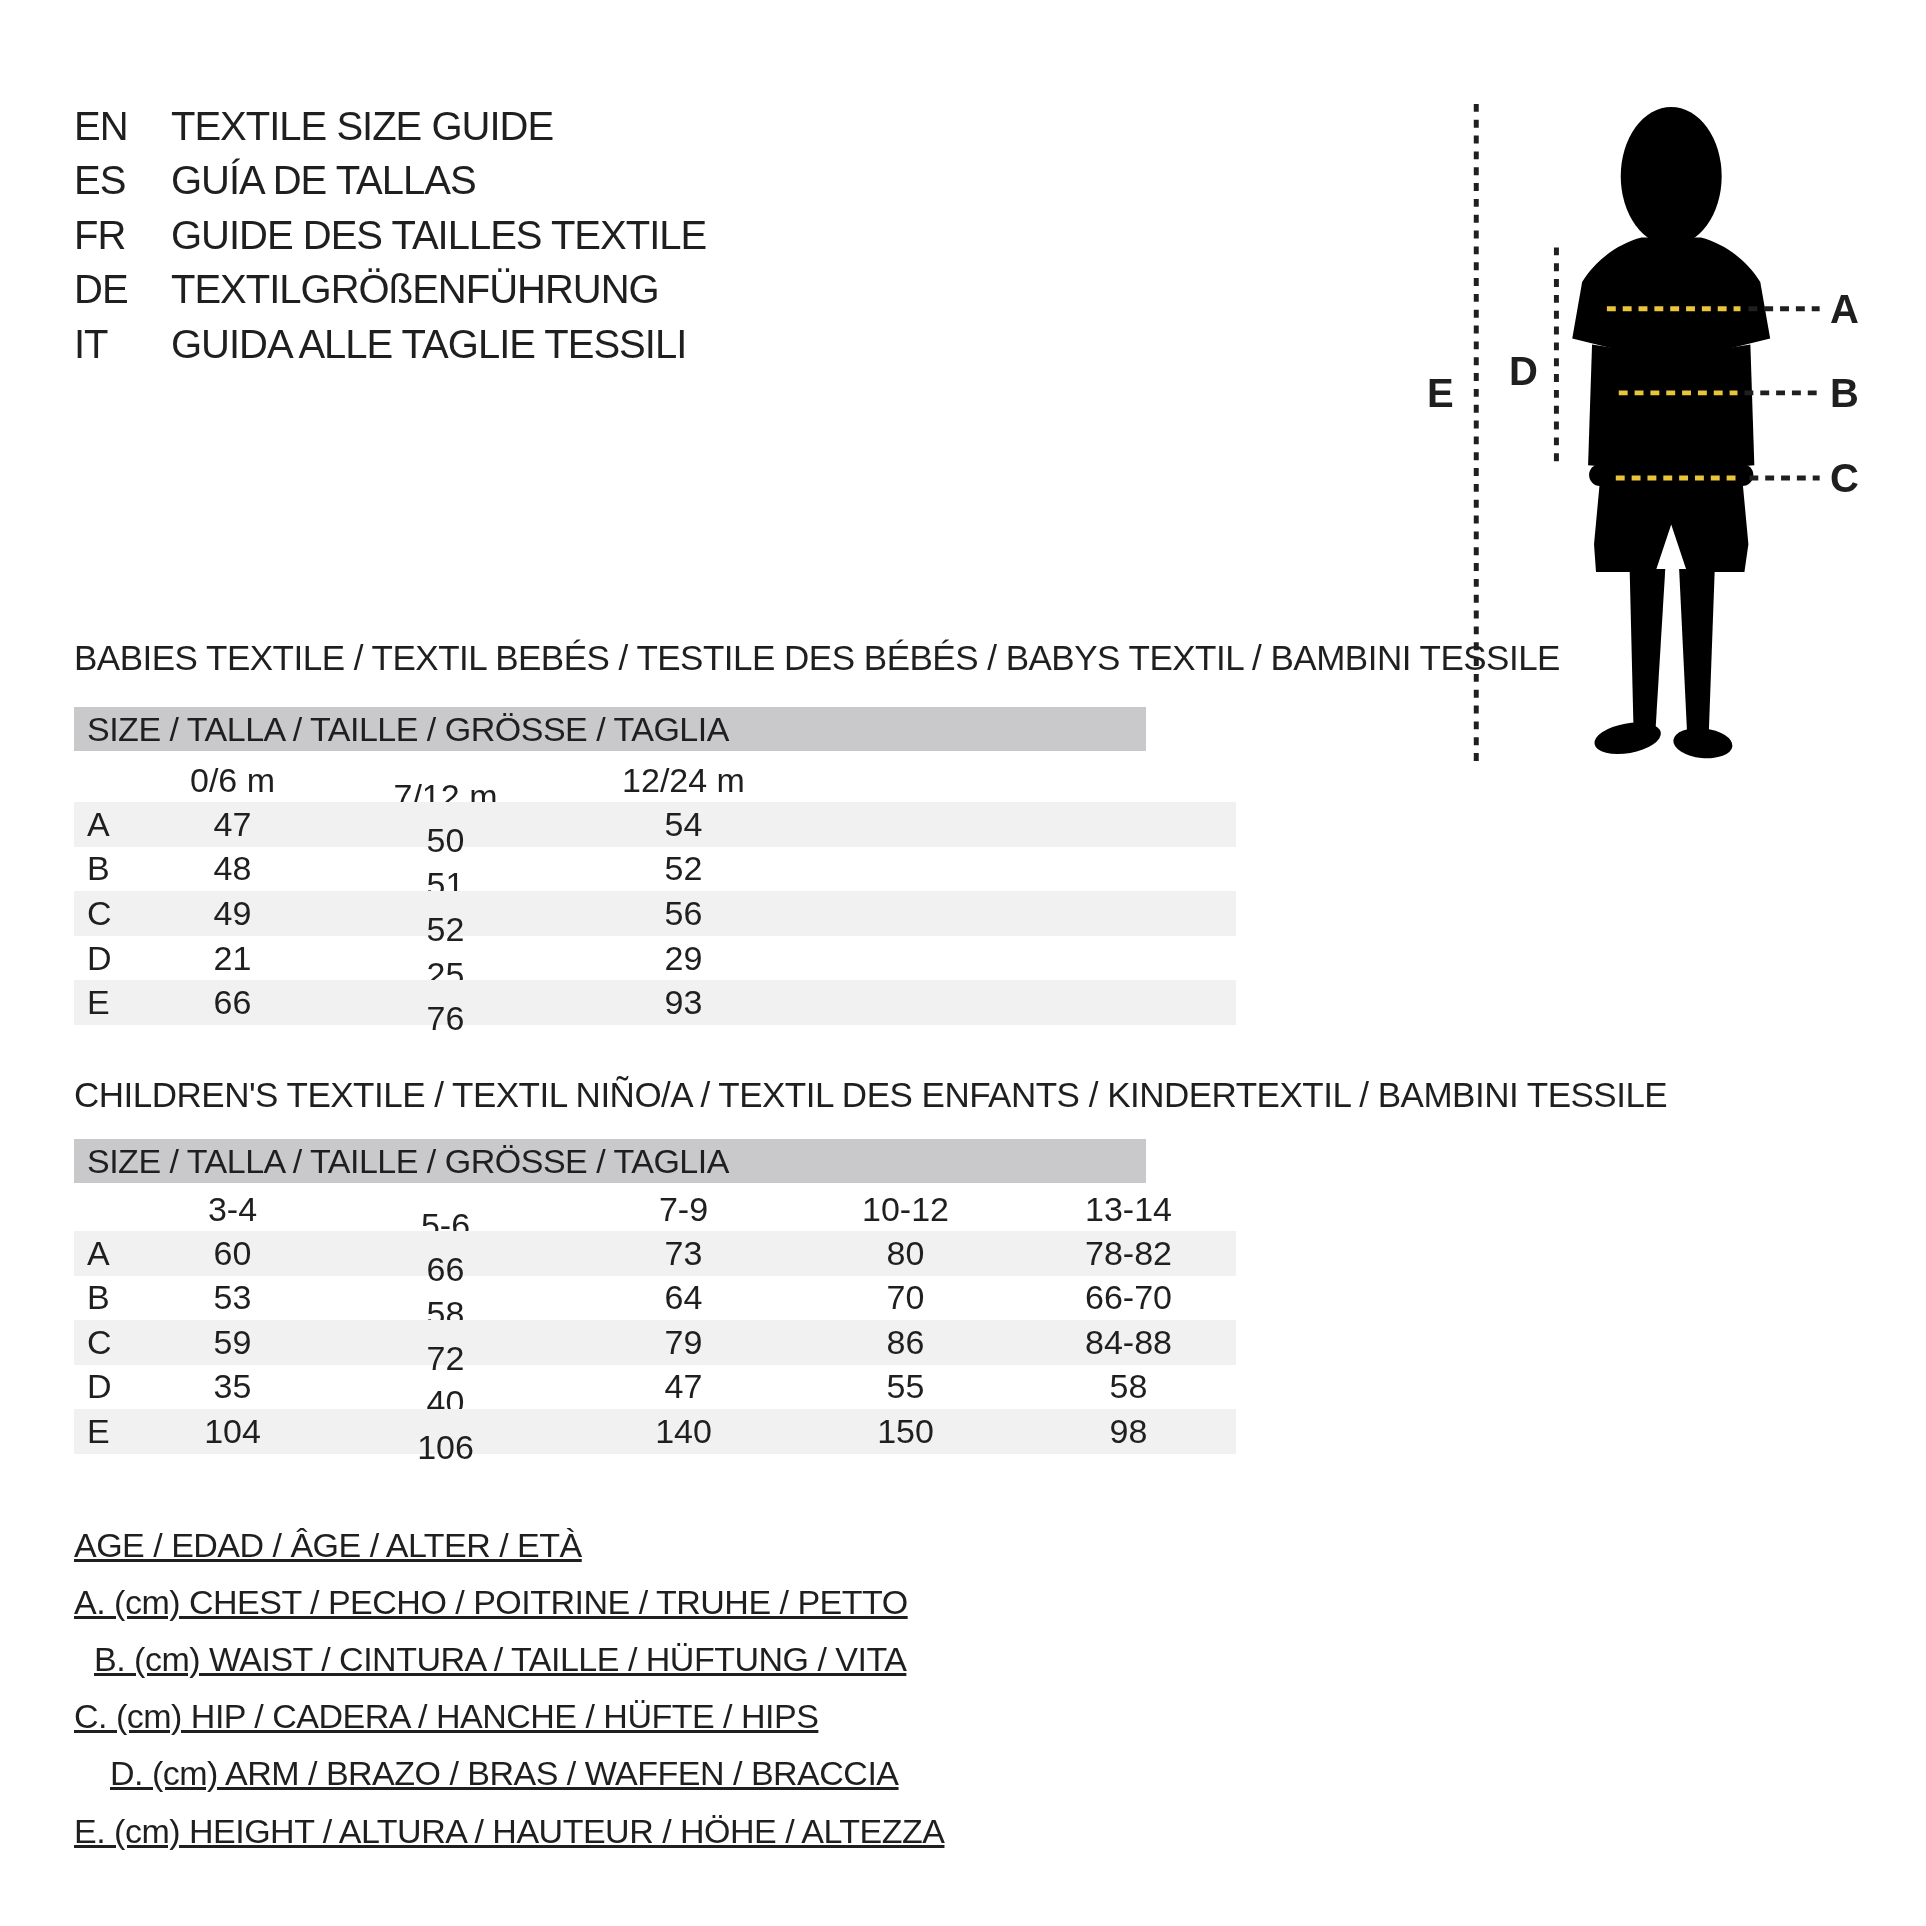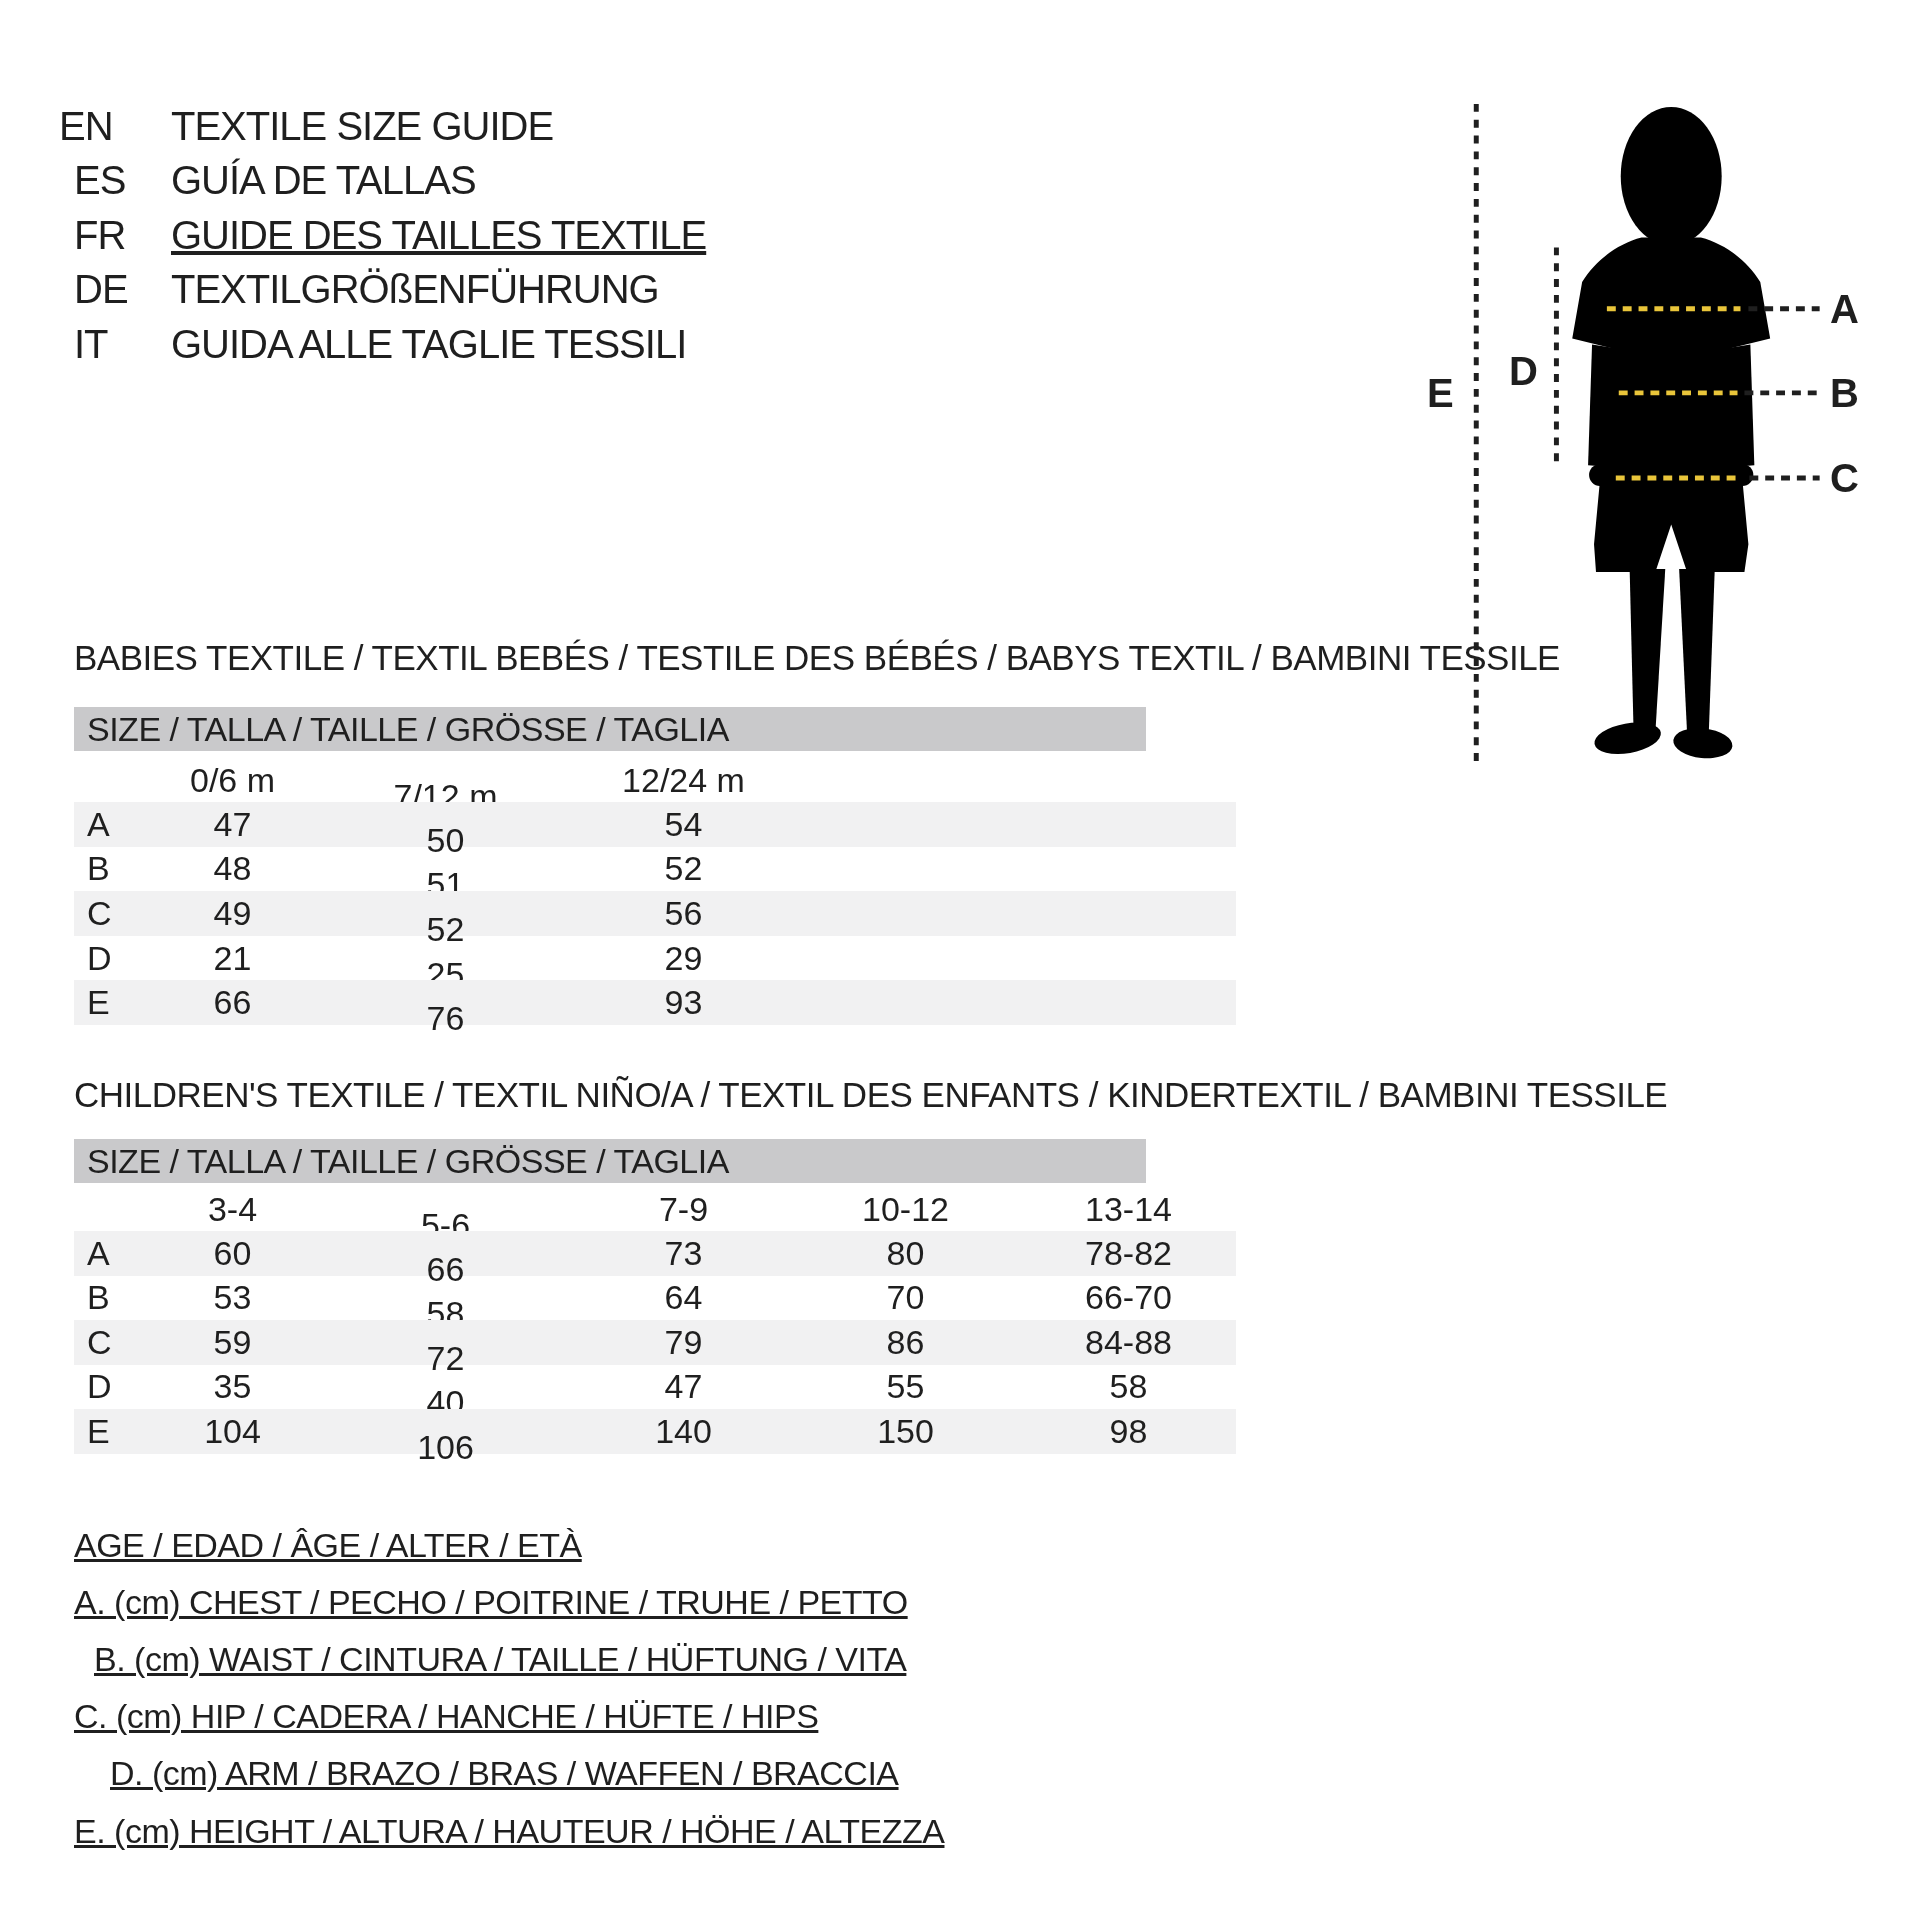--- a/index.html
+++ b/index.html
@@ -29,26 +29,26 @@
   .legend-line{font-size:34px;letter-spacing:-0.5px;line-height:40px;text-decoration:underline;}
   
   .marker{font-size:40px;font-weight:700;line-height:40px;}
   svg{display:block;}
 </style>
 </head>
 <body>
 
 <div class="canvas">
 
-  <span class="abs lang-code" style="left:59px;top:105px;">EN</span>
+  <span class="abs lang-code" style="left:74px;top:105px;">EN</span>
   <span class="abs lang-label" style="left:171px;top:105px;">TEXTILE SIZE GUIDE</span>
   <span class="abs lang-code" style="left:74px;top:159px;">ES</span>
   <span class="abs lang-label" style="left:171px;top:159px;">GUÍA DE TALLAS</span>
   <span class="abs lang-code" style="left:74px;top:214px;">FR</span>
-  <span class="abs lang-label" style="left:171px;top:214px;text-decoration:underline;">GUIDE DES TAILLES TEXTILE</span>
+  <span class="abs lang-label" style="left:171px;top:214px;">GUIDE DES TAILLES TEXTILE</span>
   <span class="abs lang-code" style="left:74px;top:268px;">DE</span>
   <span class="abs lang-label" style="left:171px;top:268px;">TEXTILGRÖßENFÜHRUNG</span>
   <span class="abs lang-code" style="left:74px;top:323px;">IT</span>
   <span class="abs lang-label" style="left:171px;top:323px;">GUIDA ALLE TAGLIE TESSILI</span>
 
   <div class="abs" style="left:1406px;top:79px;width:475px;height:703px;">
     <svg width="475" height="703" viewBox="0 0 480 710">
 
       <line x1="71" y1="25" x2="71" y2="690" stroke="#1f1f1f" stroke-width="5" stroke-dasharray="8 8"></line>
 

